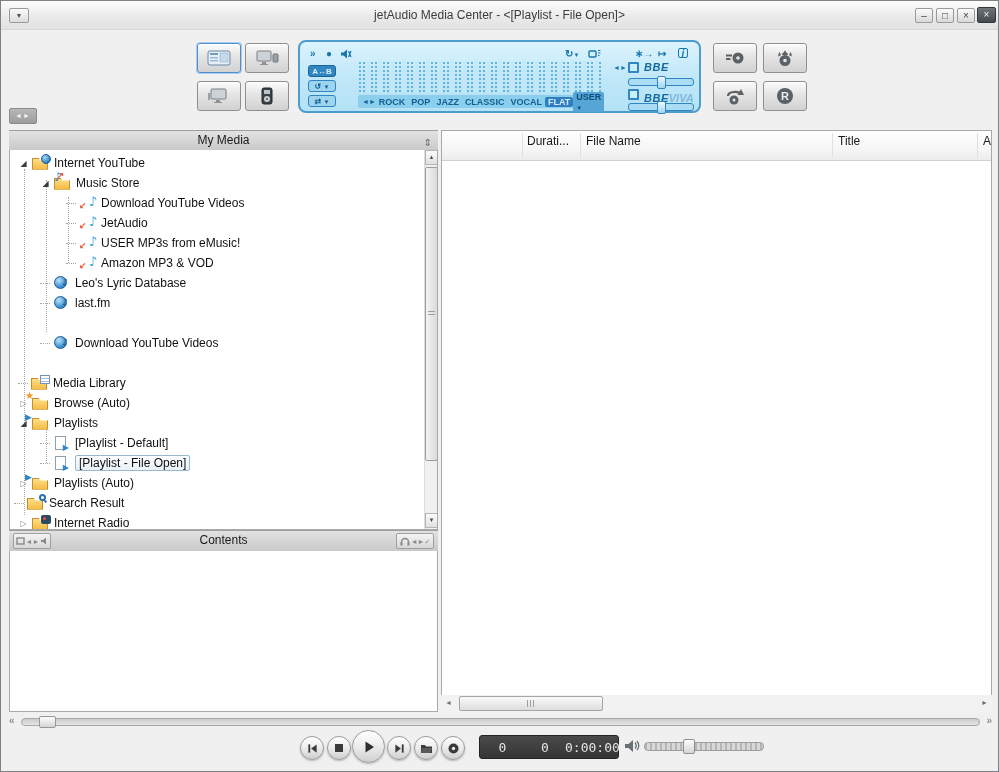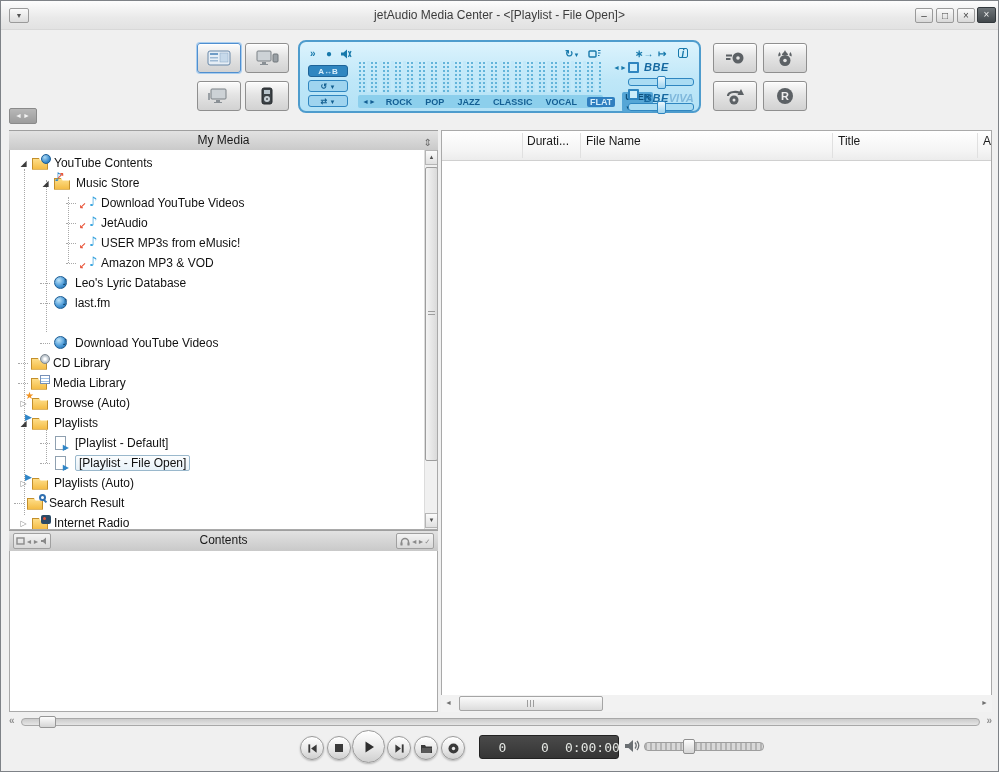--- a/index.html
+++ b/index.html
@@ -28,32 +28,32 @@
     box-shadow:inset 0 1px 0 #fff; display:flex; align-items:center; justify-content:center; }
   .modebtn.active { border-color:#4f8fd0; box-shadow:0 0 0 1px #a9cdee, inset 0 1px 0 #fff; }
   .sidebar-toggle { position:absolute; left:8px; top:107px; width:28px; height:16px;
     border:1px solid #8a8a8a; border-radius:2px; background:linear-gradient(#b8b8b8,#9c9c9c);
     color:#f4f4f4; font-size:7px; text-align:center; line-height:14px; letter-spacing:1px; }
   
   .lcd { position:absolute; left:297px; top:39px; width:403px; height:73px;
     border:2px solid #4e9ccd; border-radius:8px;
     background:linear-gradient(#dcf3fd,#bfe7f8 55%,#b4e2f6); color:#1272a6; }
   .lcd .ticon { position:absolute; font-size:10px; font-weight:bold; color:#1779ab; }
-  .lcdbadge { position:absolute; left:8px; width:40px; height:12px; border-radius:3px;
+  .lcdbadge { position:absolute; left:8px; width:28px; height:12px; border-radius:3px;
     font-size:8px; font-weight:bold; text-align:center; line-height:12px; }
   .badge-dark { background:#2f86c0; color:#d9effb; border:1px solid #1d6398; }
   .badge-light { background:#9fd4ef; color:#125e90; border:1px solid #2f86c0; }
   .spectrum { position:absolute; left:58px; top:19px; width:245px; height:31px;
     background-image:
       repeating-linear-gradient(90deg, transparent 0 9px, #c3e9f9 9px 12px),
       radial-gradient(circle, #63b4da 1.1px, transparent 1.4px);
     background-size:12px 100%, 4px 4px; }
   .eqbar { position:absolute; left:58px; top:53px; width:245px; height:13px;
     background:#8ccfec; border-radius:2px; display:flex; align-items:center;
-    font-size:9px; font-weight:bold; color:#135e93; gap:7px; padding:0 4px; }
+    font-size:9px; font-weight:bold; color:#135e93; padding:0 4px; }
   .eqbar .chip { padding:0 3px; border-radius:2px; }
   .chip.active { background:#2f7fc0; color:#d3ecfa; }
   .chip.user { background:#55a6d6; color:#0d4f7a; }
   .bbe-label { font-style:italic; font-weight:bold; font-size:11px; color:#1568a0; letter-spacing:.5px; }
   .viva { color:#7fb8dc; font-weight:bold; font-style:italic; font-size:11px; }
   .lcdcheck { position:absolute; width:11px; height:11px; background:#cdeefb; border:2px solid #2f86c0; border-radius:1px; }
   .lcdslider { position:absolute; width:66px; height:8px; background:#aadcf3; border:1px solid #2f86c0; border-radius:3px; }
   .lcdslider .th { position:absolute; left:50%; top:-3px; width:9px; height:13px; margin-left:-4px;
     background:linear-gradient(#eef9fe,#9fd4ef); border:1px solid #2f86c0; border-radius:2px; }
   .infobox { display:inline-block; width:10px; height:10px; border:1px solid #1779ab; border-radius:2px;
@@ -302,21 +302,21 @@
     <div class="guide" style="left:36px; top:30px; height:152px"></div>
     <div class="guide" style="left:58px; top:47px; height:66px"></div>
     <div class="guide" style="left:36px; top:277px; height:36px"></div>
 
     <div class="trow" style="top:3px; padding-left:8px">
       <span class="exp">◢</span>
       <span class="tico">
           <i class="fold"></i>
           <i class="ov ov-globe"></i>
         </span>
-      <span class="tlabel">YouTube Contents</span>
+      <span class="tlabel">Internet YouTube</span>
     </div>
     <div class="trow" style="top:23px; padding-left:30px">
       <span class="exp">◢</span>
       <span class="tico">
           <i class="fold"></i>
           <i class="ov ov-note"></i>
           <i class="ov ov-uparr"></i>
         </span>
       <span class="tlabel">Music Store</span>
     </div>
@@ -361,28 +361,20 @@
           <i class="ic-globenote"></i>
         </span>
       <span class="tlabel">last.fm</span>
     </div>
     <div class="trow" style="top:183px; padding-left:30px">
       <span class="stub"></span>
       <span class="tico">
           <i class="ic-globenote"></i>
         </span>
       <span class="tlabel">Download YouTube Videos</span>
-    </div>
-    <div class="trow" style="top:203px; padding-left:8px">
-      <span class="stub"></span>
-      <span class="tico">
-          <i class="fold"></i>
-          <i class="ov ov-cd"></i>
-        </span>
-      <span class="tlabel">CD Library</span>
     </div>
     <div class="trow" style="top:223px; padding-left:8px">
       <span class="stub"></span>
       <span class="tico">
           <i class="fold"></i>
           <i class="ov ov-list"></i>
         </span>
       <span class="tlabel">Media Library</span>
     </div>
     <div class="trow" style="top:243px; padding-left:8px">

